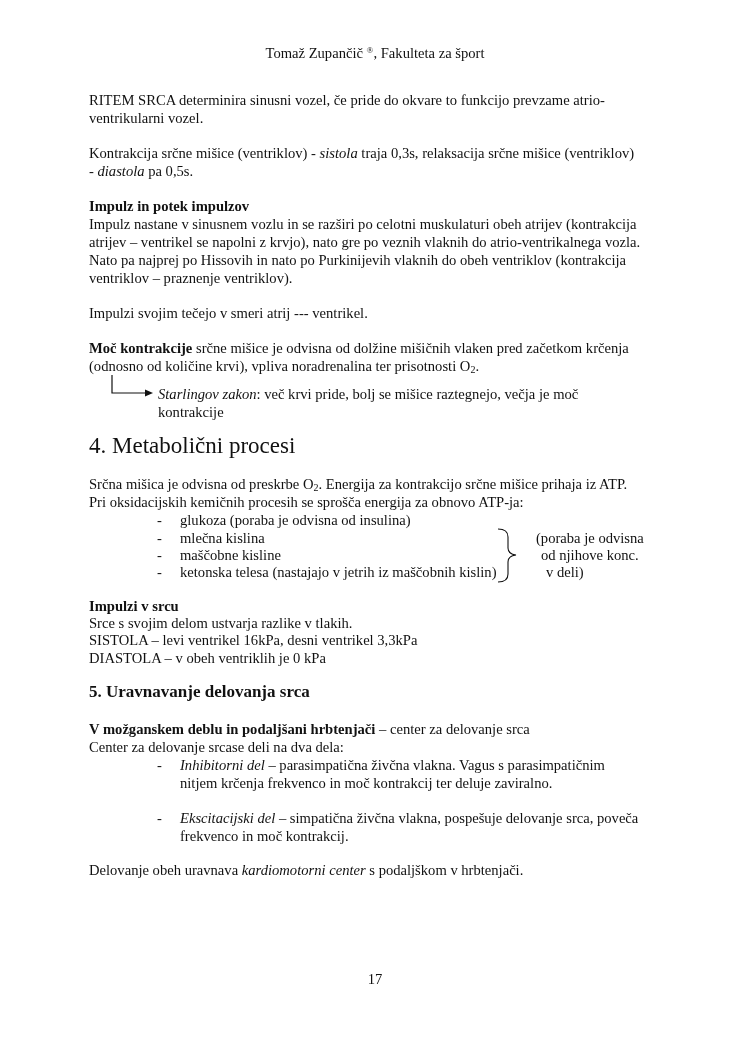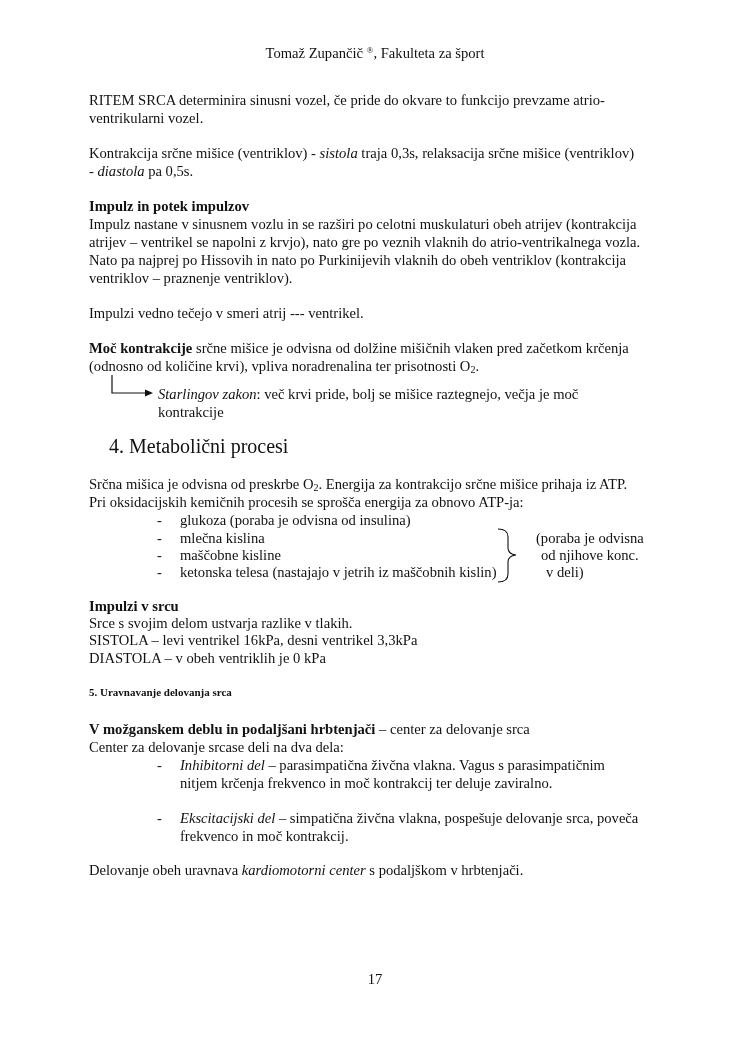--- a/index.html
+++ b/index.html
@@ -8,22 +8,22 @@
       font-family: "Liberation Serif", "DejaVu Serif", serif;
       color: #111111; font-size: 14.6px; line-height: 18px;
     }
     .abs { position: absolute; white-space: nowrap; }
     .header { top: 44px; left: 0; width: 750px; text-align: center; font-size: 14.6px; }
     .header sup { font-size: 9px; vertical-align: 5px; line-height: 0; }
     .line { left: 89px; }
     b { font-weight: bold; }
     i { }
     .sub { font-size: 10px; vertical-align: -2px; line-height: 0; }
-    .h4 { font-size: 20px; left: 89px; margin-left: 20px; }
-    .h5 { font-size: 11px; font-weight: bold; left: 89px; }
+    .h4 { font-size: 23px; left: 89px; }
+    .h5 { font-size: 17px; font-weight: bold; left: 89px; }
     .bullet { left: 157px; }
     .btext { left: 180px; }
     .side { text-align: right; font-family: Liberation Serif, serif; }
     .pagenum { top: 970px; left: 0; width: 750px; text-align: center; }
     svg.deco { position: absolute; overflow: visible; }
   </style>
 </head>
 <body>
 
 <div>
@@ -35,21 +35,21 @@
 
   <div class="abs line" style="top:144px"><span>Kontrakcija srčne mišice (ventriklov) - </span><i>sistola</i><span> traja 0,3s, relaksacija srčne mišice (ventriklov)</span></div>
   <div class="abs line" style="top:162px"><span>- </span><i>diastola</i><span> pa 0,5s.</span></div>
 
   <div class="abs line" style="top:197px"><b>Impulz in potek impulzov</b></div>
   <div class="abs line" style="top:215px">Impulz nastane v sinusnem vozlu in se razširi po celotni muskulaturi obeh atrijev (kontrakcija</div>
   <div class="abs line" style="top:233px">atrijev – ventrikel se napolni z krvjo), nato gre po veznih vlaknih do atrio-ventrikalnega vozla.</div>
   <div class="abs line" style="top:251px">Nato pa najprej po Hissovih in nato po Purkinijevih vlaknih do obeh ventriklov (kontrakcija</div>
   <div class="abs line" style="top:269px">ventriklov – praznenje ventriklov).</div>
 
-  <div class="abs line" style="top:304px">Impulzi vedno tečejo v smeri atrij --- ventrikel.</div>
+  <div class="abs line" style="top:304px">Impulzi svojim tečejo v smeri atrij --- ventrikel.</div>
 
   <div class="abs line" style="top:339px"><b>Moč kontrakcije</b><span> srčne mišice je odvisna od dolžine mišičnih vlaken pred začetkom krčenja</span></div>
   <div class="abs line" style="top:357px"><span>(odnosno od količine krvi), vpliva noradrenalina ter prisotnosti O</span><span class="sub">2</span><span>.</span></div>
 
   <svg class="deco" style="left:108px; top:374px" width="50" height="26">
     <path d="M4 1 L4 19 L40 19" fill="none" stroke="#111" stroke-width="1.2"></path>
     <path d="M37 15.5 L45 19 L37 22.5 Z" fill="#111"></path>
   </svg>
 
   <div class="abs" style="top:385px; left:158px"><i>Starlingov zakon</i><span>: več krvi pride, bolj se mišice raztegnejo, večja je moč</span></div>

